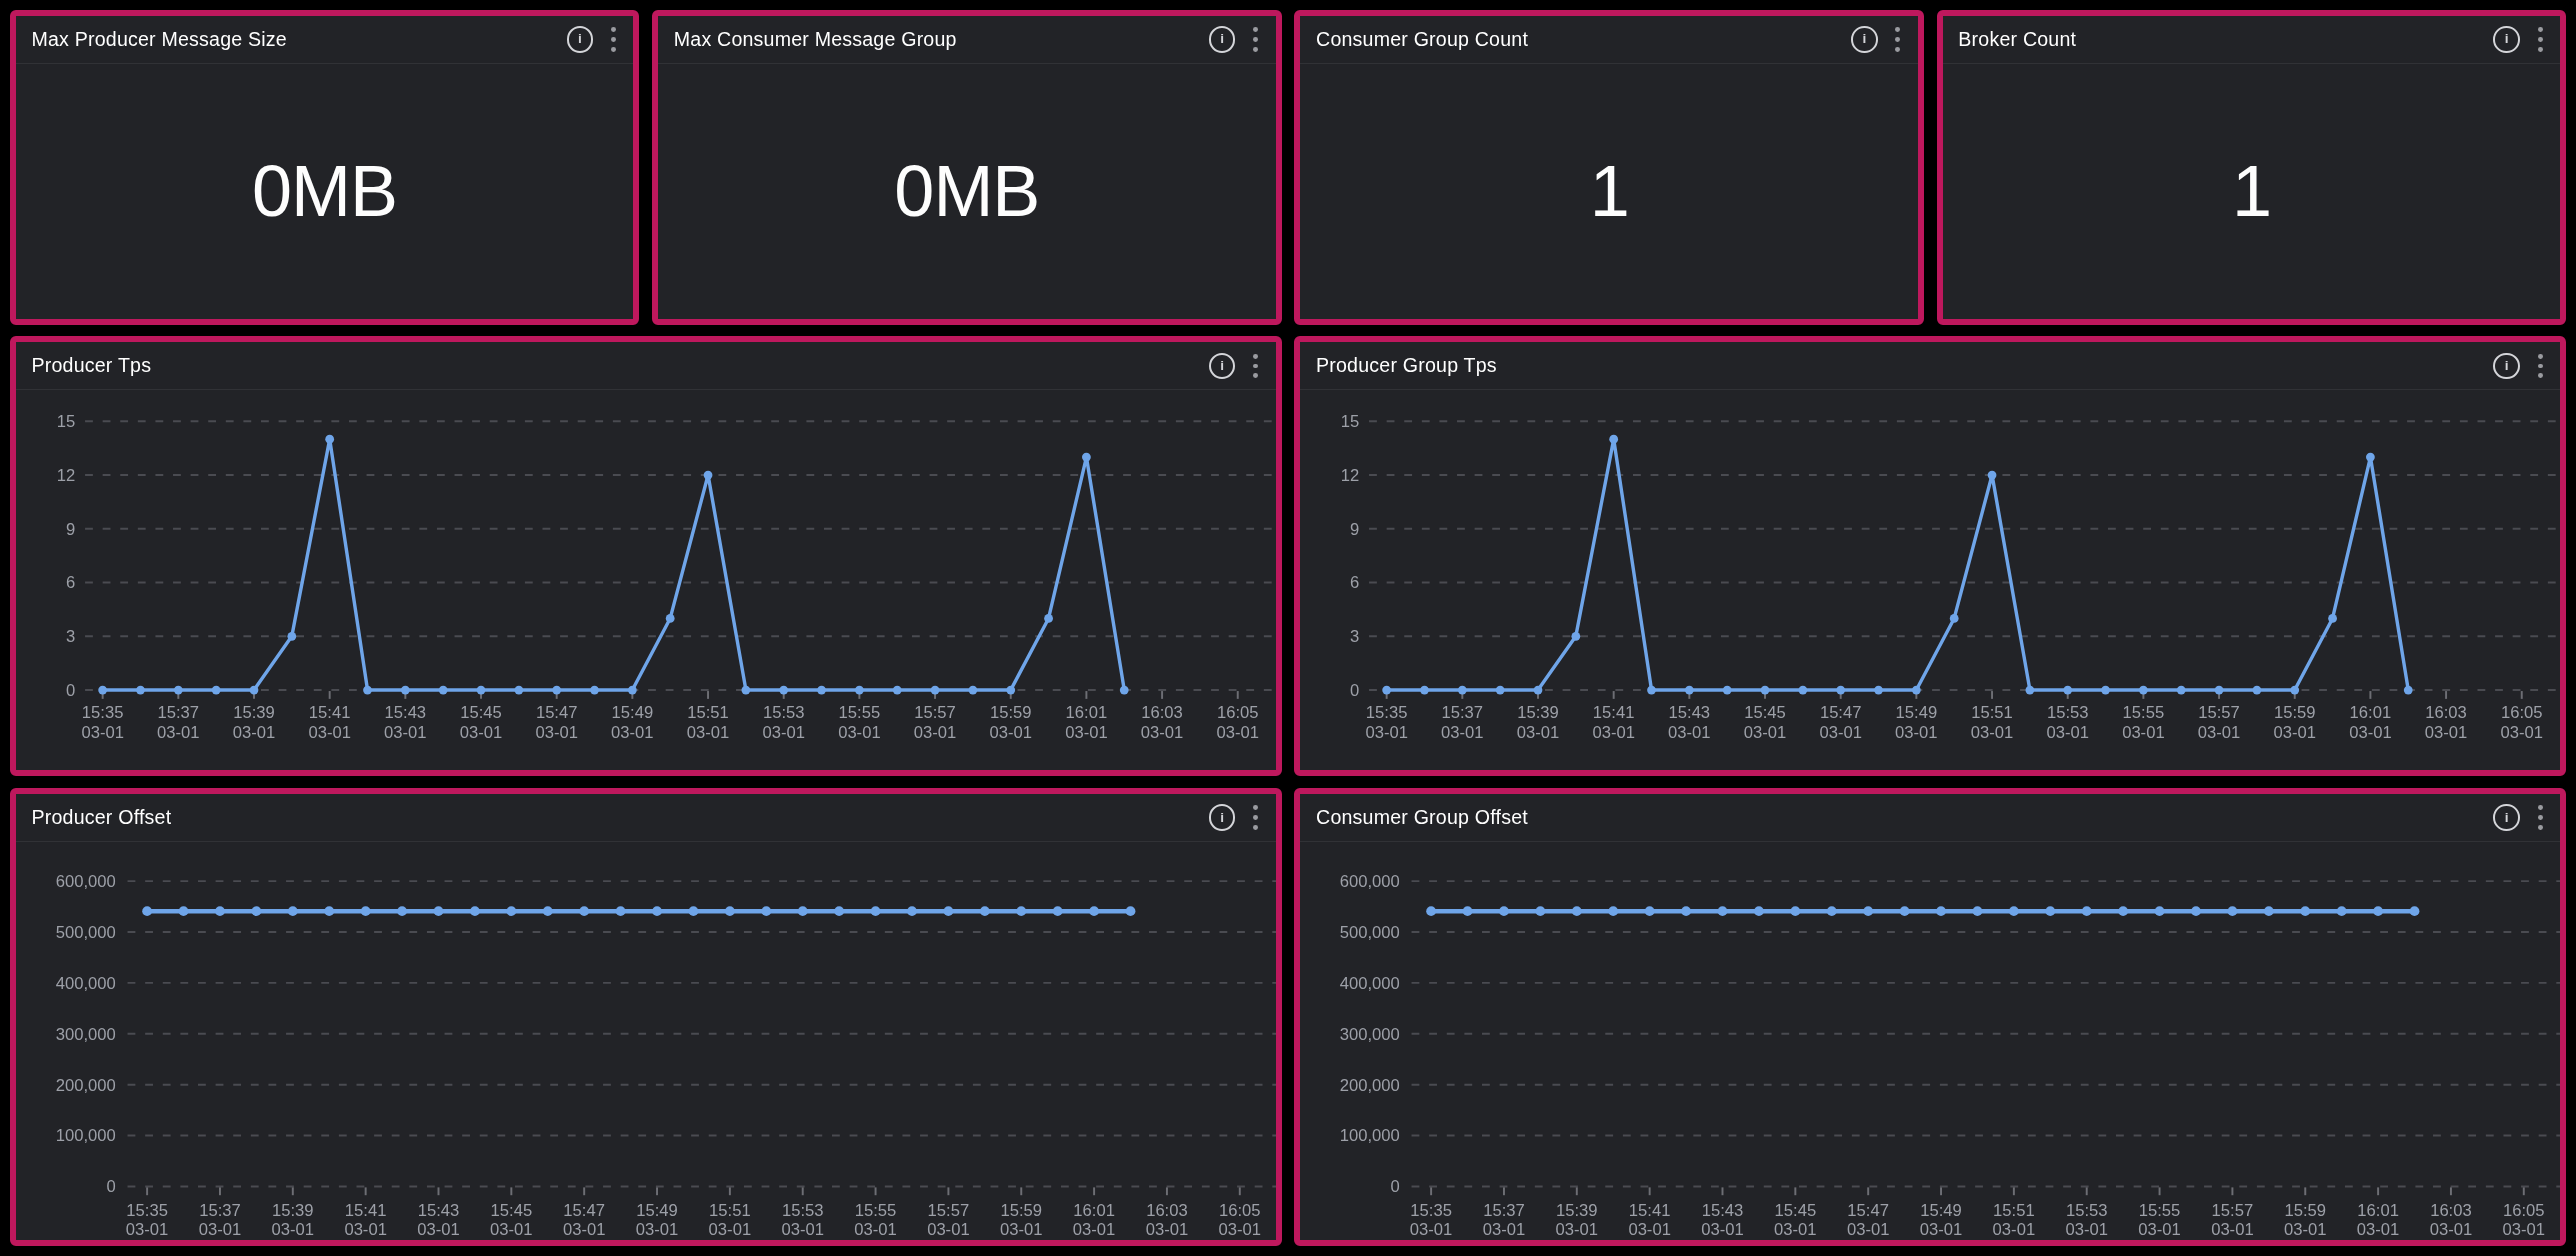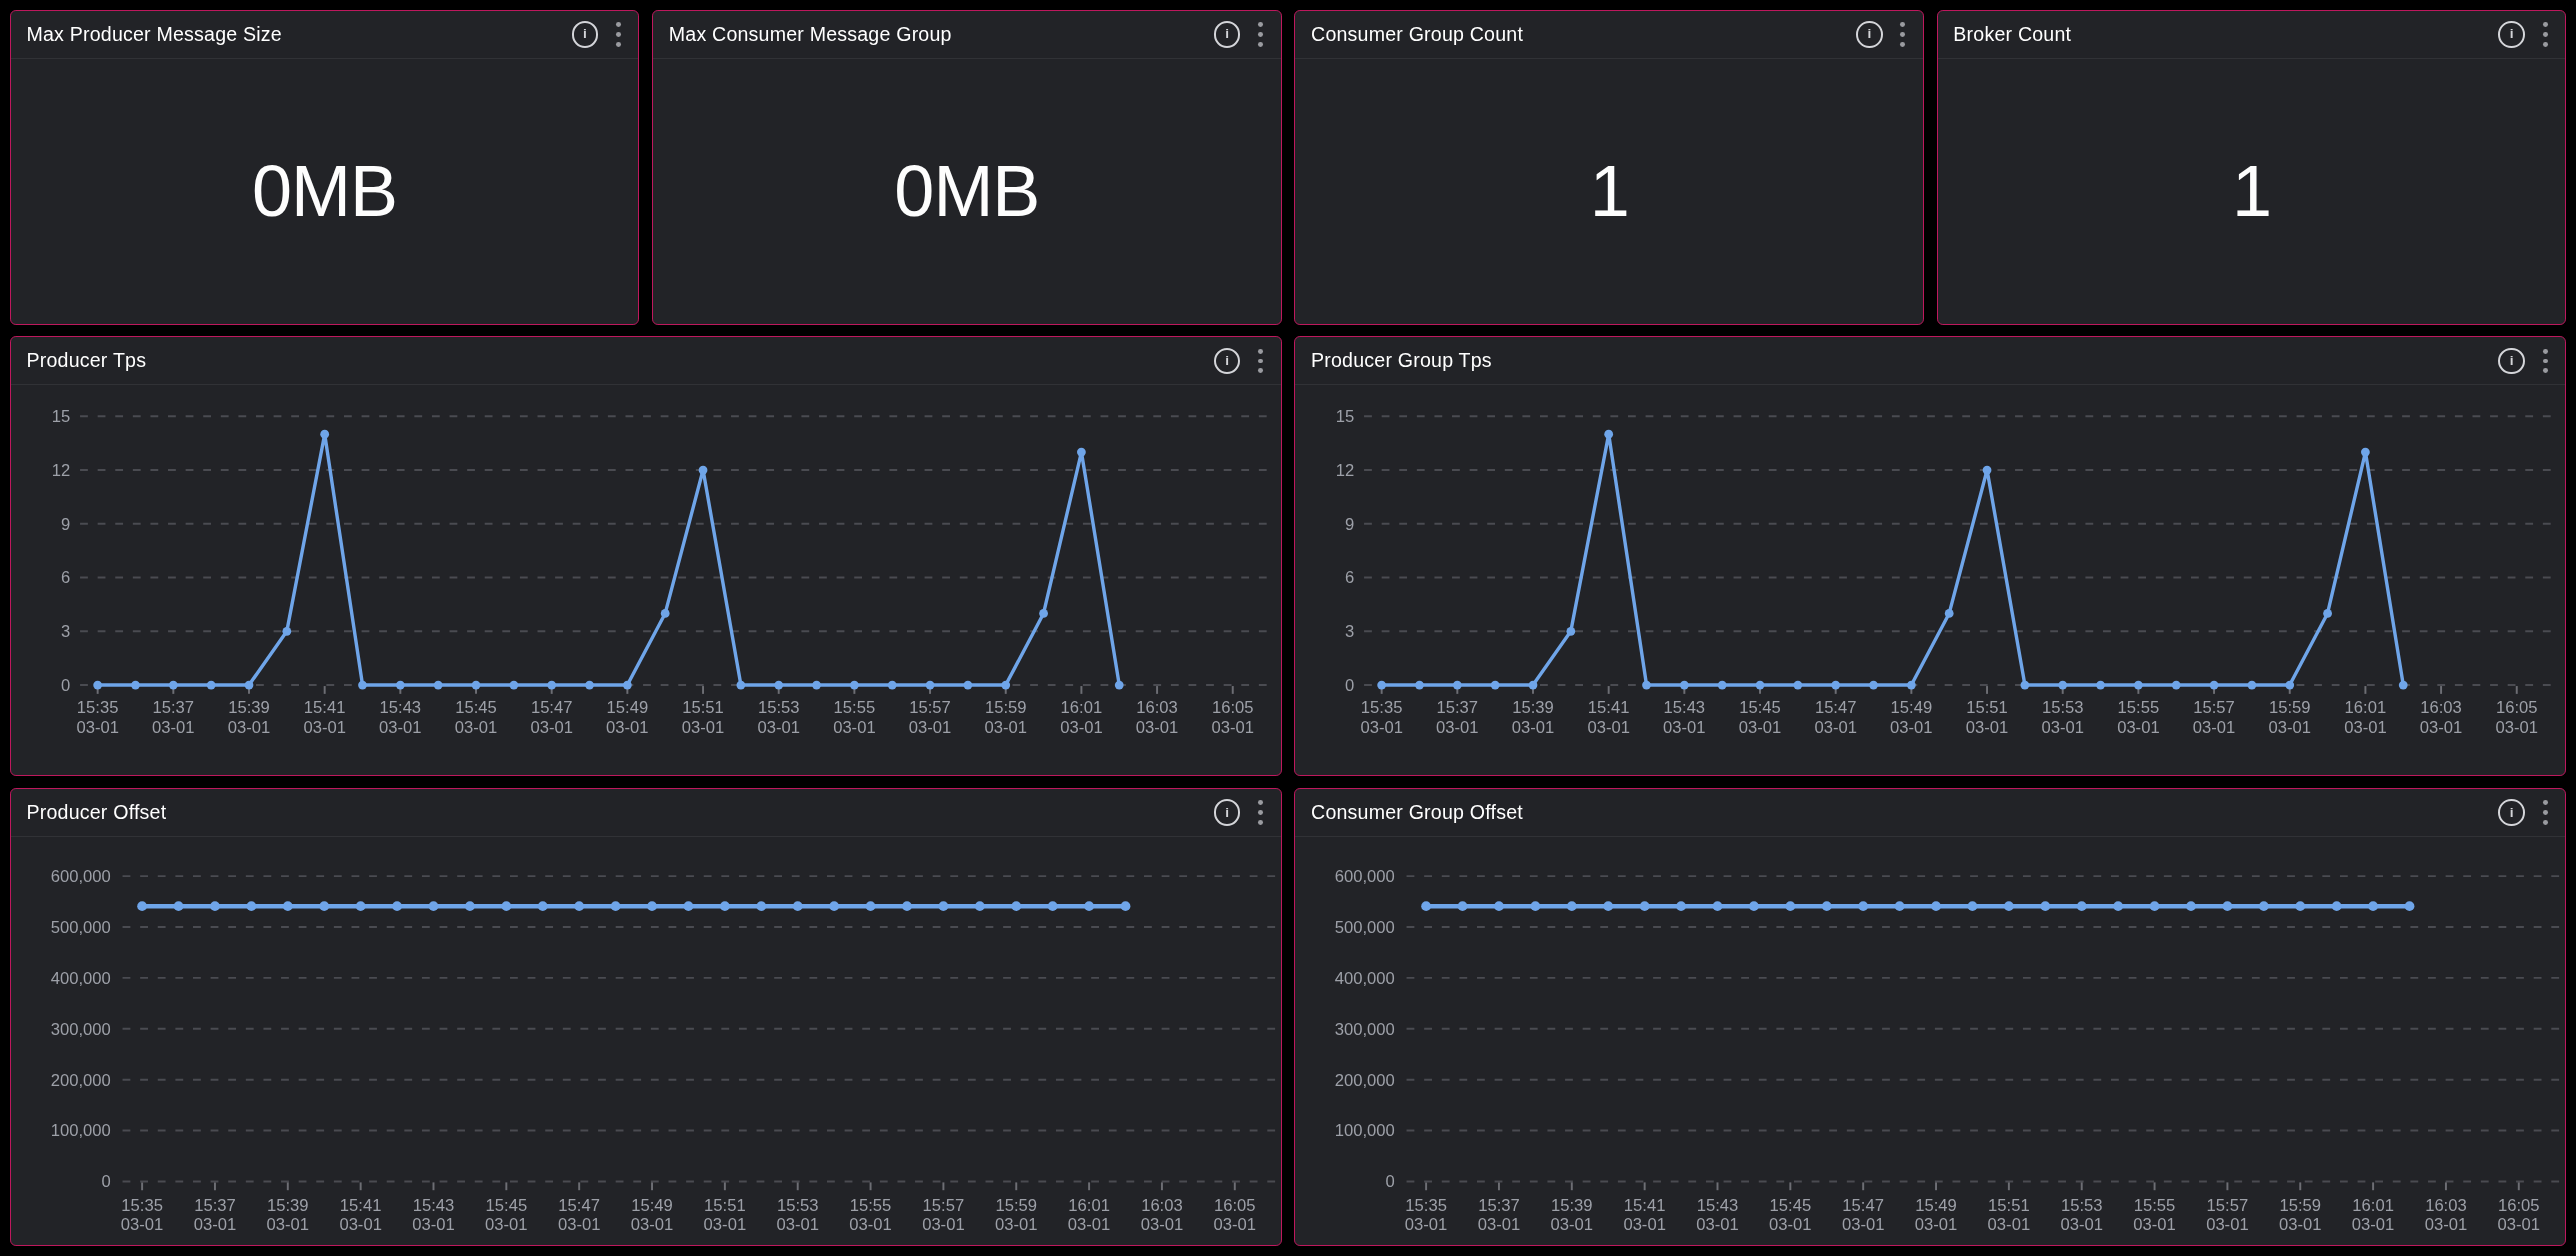--- a/index.html
+++ b/index.html
@@ -2,21 +2,21 @@
 <html><head>
 <meta charset="utf-8">
 <style>
   html,body{margin:0;padding:0;background:#000;}
   body{width:2576px;height:1256px;overflow:hidden;font-family:"Liberation Sans",sans-serif;}
   .dash{box-sizing:border-box;width:2576px;height:1256px;padding:9.8px;display:flex;flex-direction:column;gap:11.7px;}
   .row{display:flex;gap:12.7px;}
   .row-stats{height:315px;}
   .row-tps{height:440px;}
   .row-offset{height:458px;text-align:right;}
-  .panel{flex:1;min-width:0;box-sizing:border-box;background:#222327;border:1px solid #be185d;border-radius:5.9px;display:flex;flex-direction:column;overflow:hidden;}
+  .panel{flex:1;min-width:0;box-sizing:border-box;background:#222327;border:6px solid #be185d;border-radius:5.9px;display:flex;flex-direction:column;overflow:hidden;}
   .panel-header{flex:none;height:47px;display:flex;align-items:center;padding:0 15.7px;border-bottom:1px solid rgba(255,255,255,0.07);}
   .panel-title{color:#ffffff;font-size:19.6px;font-weight:500;letter-spacing:0.2px;white-space:nowrap;overflow:hidden;text-overflow:ellipsis;}
   .header-icons{margin-left:auto;display:flex;align-items:center;gap:15.7px;flex:none;}
   .info-icon{width:22.5px;height:22.5px;border:2px solid #d4d5d9;border-radius:50%;color:#d4d5d9;display:flex;align-items:center;justify-content:center;font-size:13.7px;font-weight:700;font-style:normal;line-height:1;cursor:pointer;}
   .kebab{display:flex;flex-direction:column;gap:4.9px;cursor:pointer;padding:2px;}
   .kebab i{width:4.9px;height:4.9px;border-radius:50%;background:#9a9ba0;display:block;}
   .stat-body{flex:1;display:flex;align-items:center;justify-content:center;}
   .stat-value{color:#fdfdfd;font-size:72px;font-weight:500;letter-spacing:-1px;}
   .chart-body{flex:1;position:relative;}
   .chart-body svg{position:absolute;left:0;top:0;}

